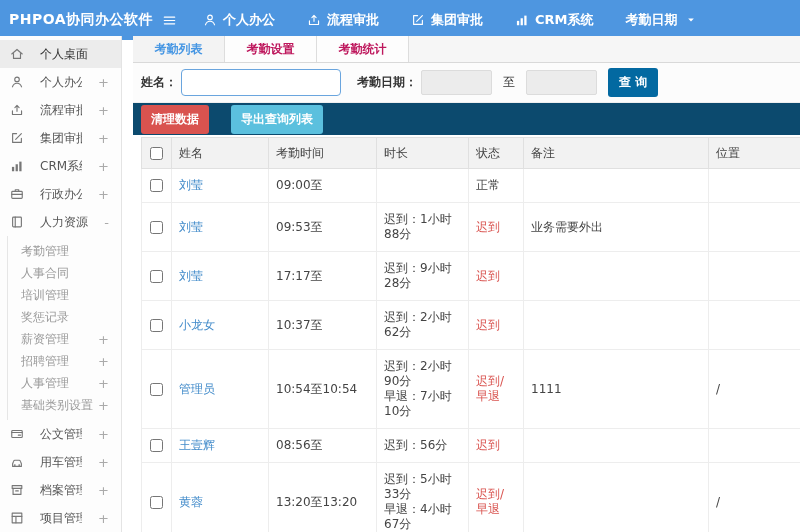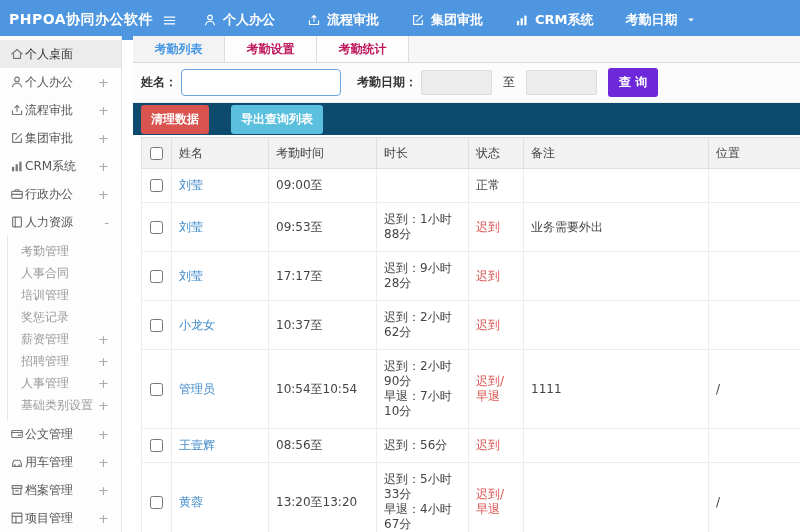--- a/index.html
+++ b/index.html
@@ -14,21 +14,21 @@
   .logo{width:152px;padding-left:9px;font-size:14px;font-weight:bold;letter-spacing:.5px;white-space:nowrap;}
   .hamburger{color:#fff;margin:0 26px 0 10px;cursor:pointer;}
   .nav-menu{display:flex;align-items:center;gap:32px;}
   .nav-item{display:flex;align-items:center;gap:6px;color:#fff;font-size:13px;font-weight:bold;
     text-decoration:none;cursor:pointer;white-space:nowrap;}
   .nav-item .caret{margin-left:2px;}
 
   
   .sidebar{position:absolute;top:36px;left:0;width:122px;height:496px;background:#fdfdfd;
     border-right:1px solid #e4e4e4;overflow:hidden;padding-top:4px;}
-  .side-item{height:28px;display:flex;align-items:center;gap:1px;padding:0 10px;color:#555;cursor:pointer;}
+  .side-item{height:28px;display:flex;align-items:center;gap:16px;padding:0 10px;color:#555;cursor:pointer;}
   .side-item.active{background:#ececec;color:#333;}
   .side-item .icon{color:#777;}
   .side-label{flex:1;white-space:nowrap;overflow:hidden;}
   .expand{color:#aaa;font-size:13px;padding-right:2px;cursor:pointer;}
   .sub-list{margin-left:7px;border-left:1px solid #e6e6e6;padding:4px 0;}
   .sub-item{height:22px;display:flex;align-items:center;padding:0 10px 0 13px;color:#9a9a9a;cursor:pointer;}
   .sub-item .side-label{flex:1;}
 
   
   .content{position:absolute;top:36px;left:133px;width:678px;height:496px;background:#fff;overflow:hidden;}
@@ -41,21 +41,21 @@
     border-bottom:1px solid #efefef;}
   .filter-row label{color:#333;font-weight:bold;white-space:nowrap;}
   .name-input{width:160px;height:27px;border:1px solid #6aa5de;border-radius:4px;margin-left:4px;
     padding:0 6px;font-size:12px;outline:none;}
   .date-label{margin-left:16px;}
   .date-input{width:71px;height:25px;background:#ececec;border:1px solid #dcdcdc;border-radius:2px;
     margin-left:4px;padding:0 5px;font-size:12px;outline:none;}
   .sep{margin:0 7px 0 11px;color:#333;}
   .btn{border:none;color:#fff;font-weight:bold;font-size:12px;border-radius:3px;cursor:pointer;
     font-family:inherit;}
-  .btn-primary{background:#6d28d9;padding:6px 11px;margin-left:11px;white-space:nowrap;}
+  .btn-primary{background:#0369a1;padding:6px 11px;margin-left:11px;white-space:nowrap;}
 
   .action-row{height:32px;display:flex;align-items:center;gap:22px;padding:0 8px;background:#0c4a6e;}
   .btn-danger{background:#d9534f;padding:6px 10px;}
   .btn-info{background:#5bc0de;padding:6px 10px;}
 
   
   .table-wrap{padding:2px 8px 0 8px;}
   table{border-collapse:collapse;table-layout:fixed;width:665px;background:#fff;}
   col.c-check{width:30px;} col.c-name{width:97px;} col.c-time{width:108px;} col.c-dur{width:92px;}
   col.c-status{width:55px;} col.c-note{width:185px;} col.c-loc{width:98px;}

